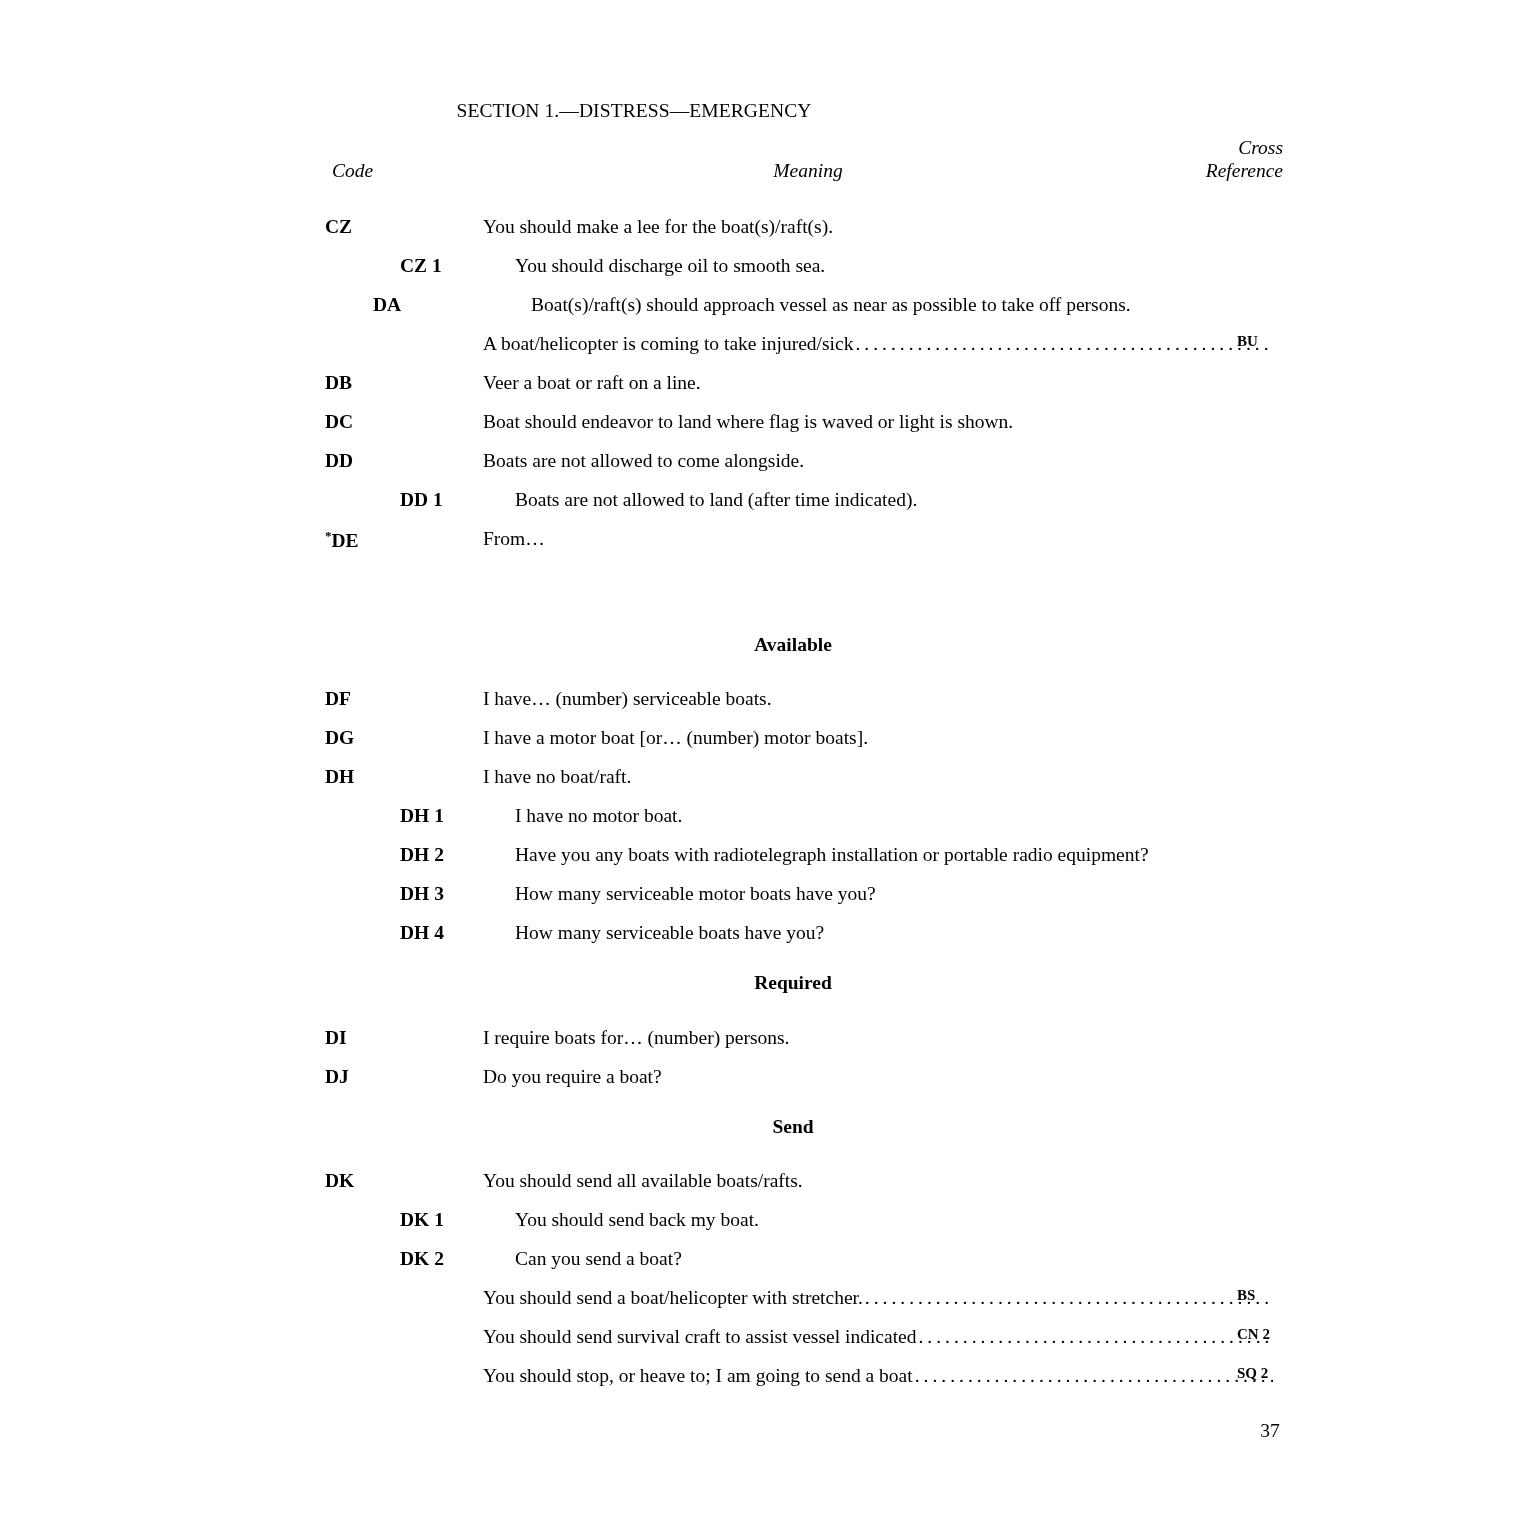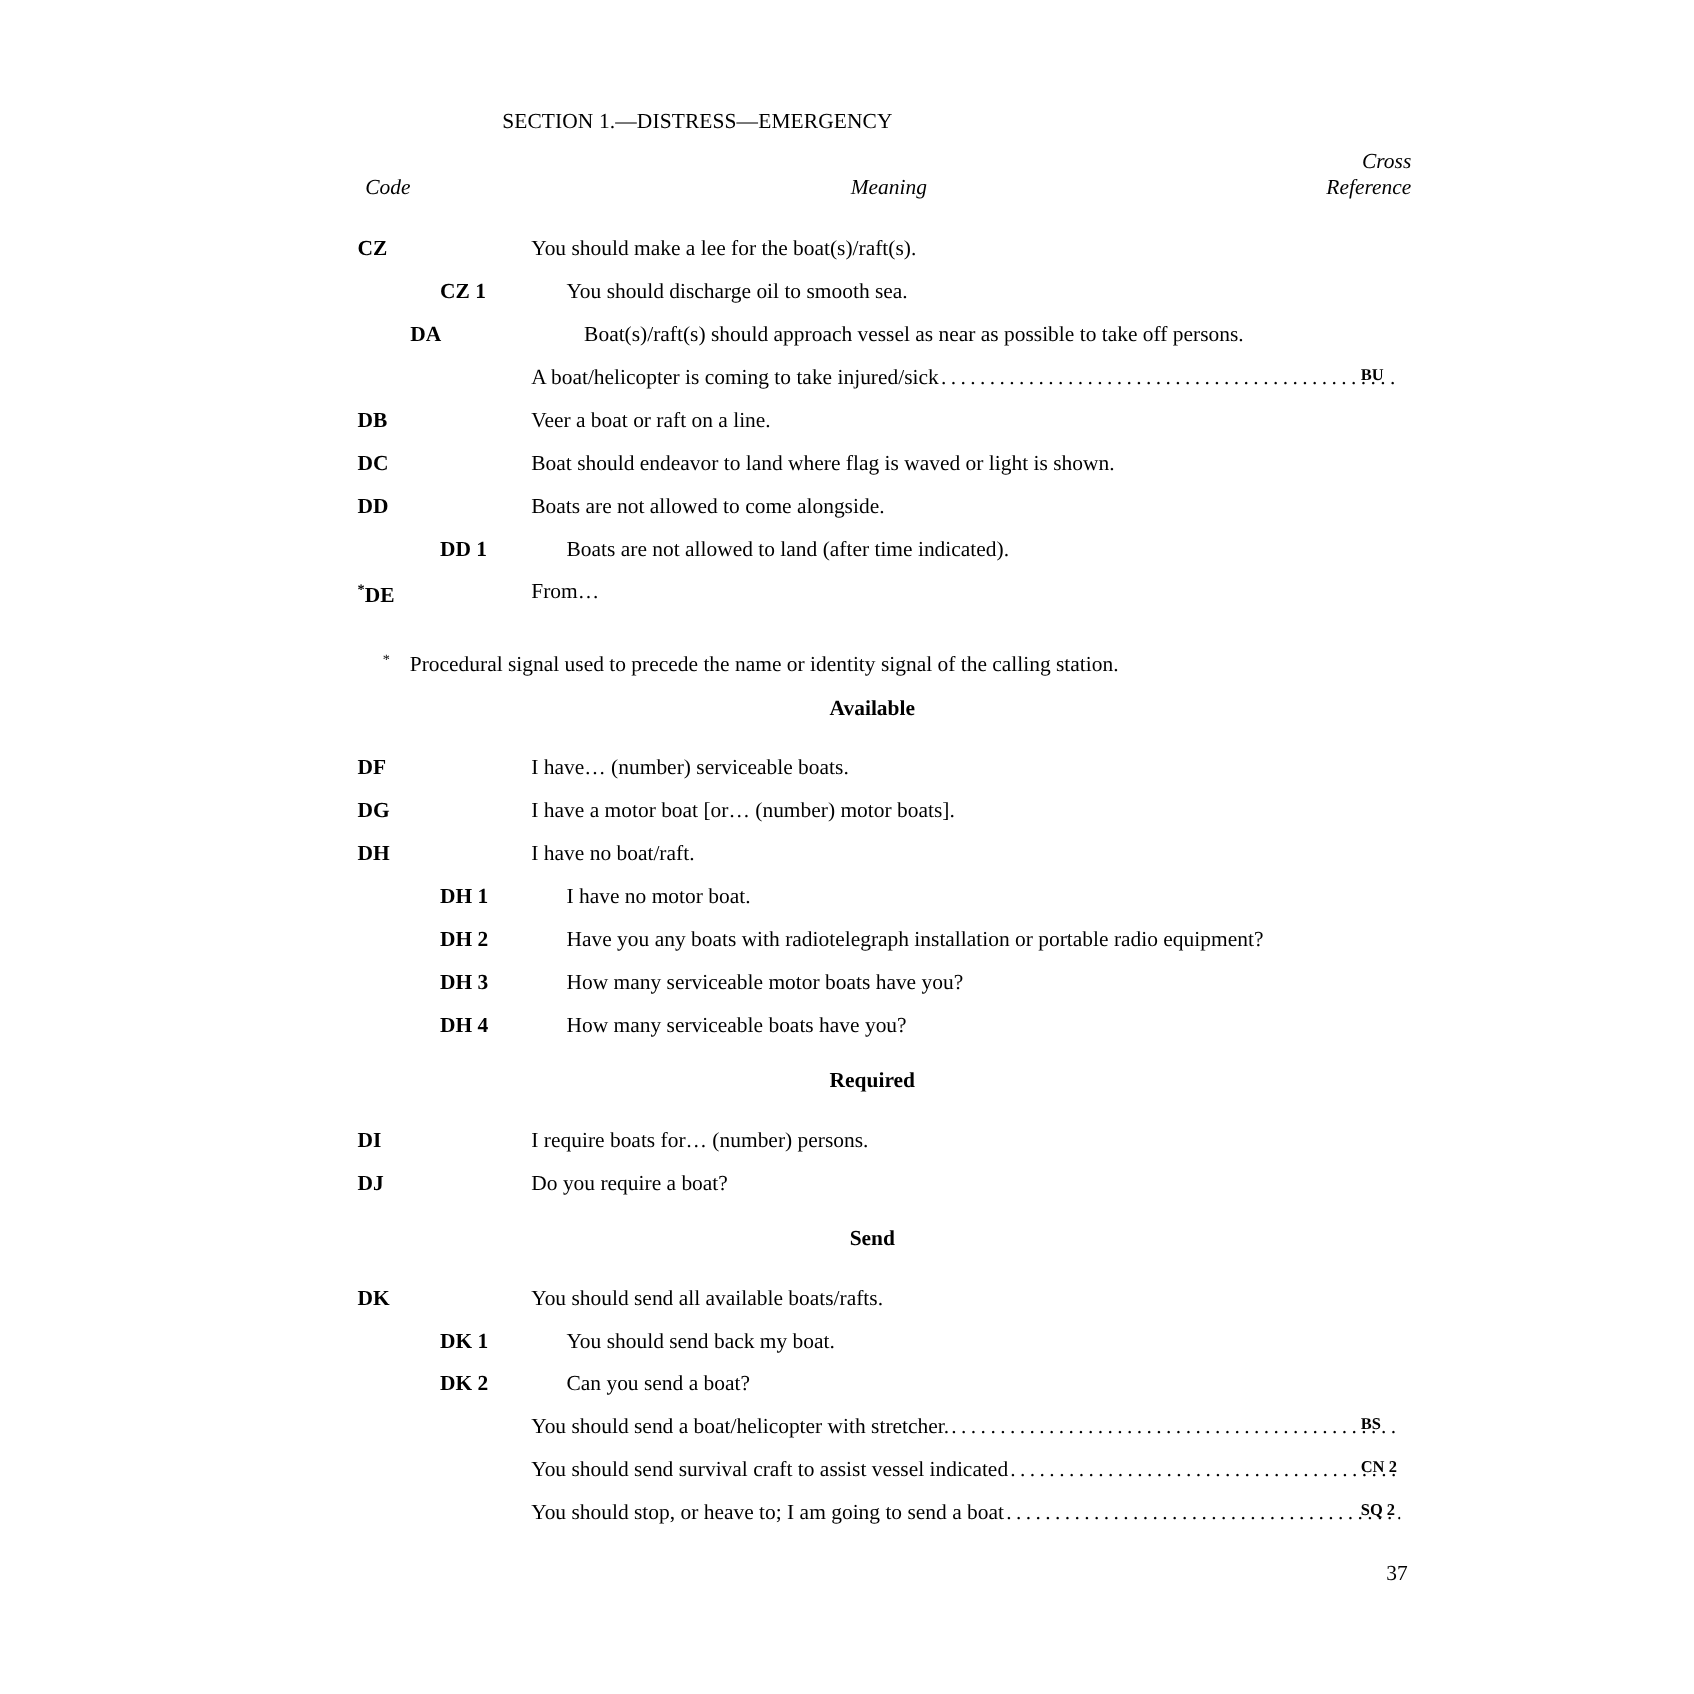--- a/index.html
+++ b/index.html
@@ -289,19 +289,16 @@
       </div>
       <div class="row" style="top: 1365px;">
         <div class="leader-row">
           <span class="leader-text">You should stop, or heave to; I am going to send a boat </span>
           <span class="leader-dots">........................................................................................................................</span>
         </div>
         <div class="xref">SQ 2</div>
       </div>
     </div>
 
-  <div class="footnote">
-    <span class="fn-star">*</span><span>Procedural signal used to precede the name or identity signal of the calling station.</span>
-  </div>
 
   <div class="page-number">37</div>
 
 </div>
 
 </body></html>

